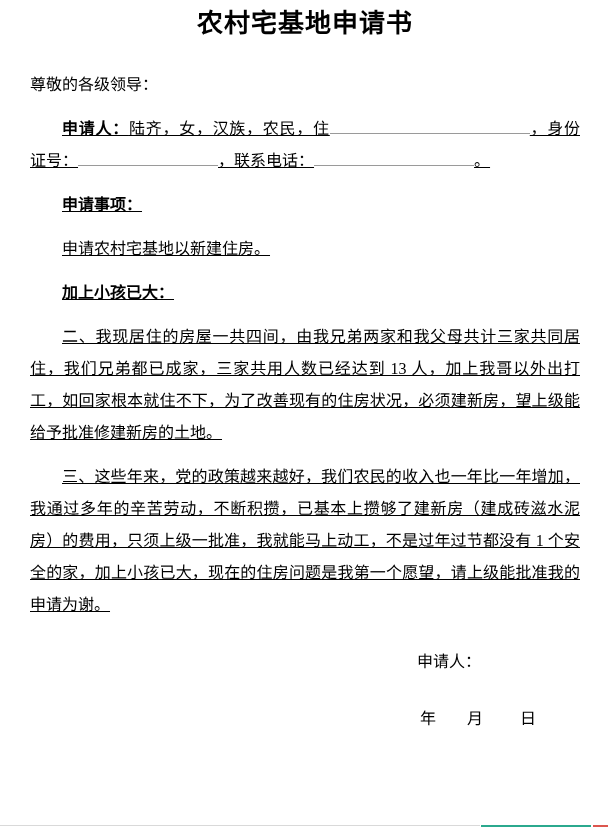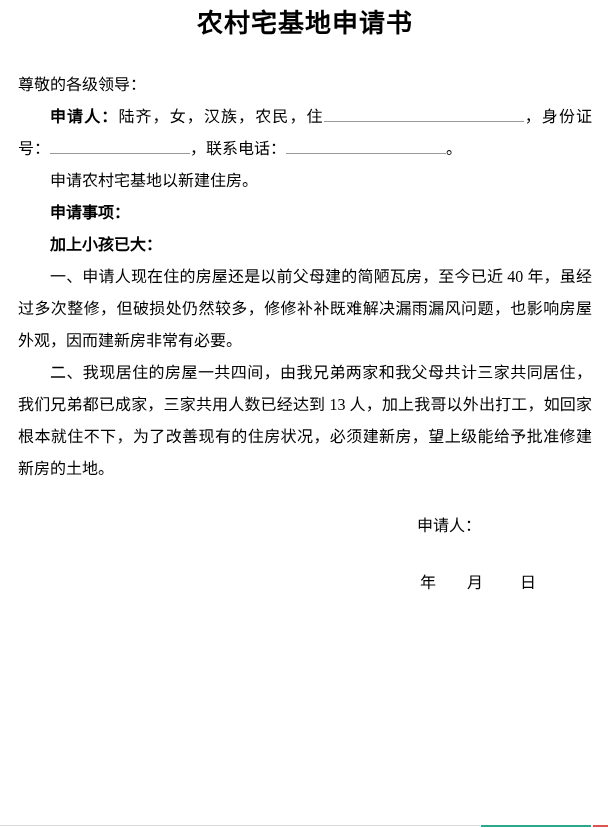--- a/index.html
+++ b/index.html
@@ -17,25 +17,25 @@
     box-sizing:border-box;
   }
   .title {
     margin:0;
     font-size:26px;
     line-height:36px;
     font-weight:bold;
     text-align:center;
     letter-spacing:1px;
   }
-  p { margin:0; }
+  p { margin:12px; }
   .body-text { font-size:16px; line-height:32px; }
   .salutation { margin-top:27px; }
   .para { text-align:justify; }
-  .indent { text-indent:2em; }
+  .indent { text-indent:2em;text-decoration:underline; }
   .bold { font-weight:bold; }
   .blank {
     display:inline-block;
     height:1.05em;
     border-bottom:1px solid #9a9a9a;
     vertical-align:baseline;
   }
   .blank-address { width:200px; }
   .blank-id { width:140px; }
   .blank-phone { width:160px; }
@@ -53,30 +53,30 @@
 
 <div class="doc">
 
   <h1 class="title">农村宅基地申请书</h1>
 
   <div class="body-text">
     <p class="salutation">尊敬的各级领导：</p>
 
     <p class="para indent"><span class="bold">申请人：</span><span>陆齐，女，汉族，农民，住</span><span class="blank blank-address" style="border-bottom-color: rgb(154, 154, 154);"></span><span>，身份证号：</span><span class="blank blank-id" style="border-bottom-color: rgb(154, 154, 154);"></span><span>，联系电话：</span><span class="blank blank-phone" style="border-bottom-color: rgb(154, 154, 154);"></span><span>。</span></p>
 
+    <p class="indent bold">申请事项：</p>
+
     <p class="indent">申请农村宅基地以新建住房。</p>
-
-    <p class="indent bold">申请事项：</p>
 
     <p class="indent bold">加上小孩已大：</p>
 
-    <p class="para indent">一、申请人现在住的房屋还是以前父母建的简陋瓦房，至今已近 40 年，虽经过多次整修，但破损处仍然较多，修修补补既难解决漏雨漏风问题，也影响房屋外观，因而建新房非常有必要。</p>
 
     <p class="para indent">二、我现居住的房屋一共四间，由我兄弟两家和我父母共计三家共同居住，我们兄弟都已成家，三家共用人数已经达到 13 人，加上我哥以外出打工，如回家根本就住不下，为了改善现有的住房状况，必须建新房，望上级能给予批准修建新房的土地。</p>
 
+    <p class="para indent">三、这些年来，党的政策越来越好，我们农民的收入也一年比一年增加，我通过多年的辛苦劳动，不断积攒，已基本上攒够了建新房（建成砖滋水泥房）的费用，只须上级一批准，我就能马上动工，不是过年过节都没有 1 个安全的家，加上小孩已大，现在的住房问题是我第一个愿望，请上级能批准我的申请为谢。</p>
 
 
 
 
     <p class="sig-line">申请人：</p>
 
     <p class="date-line"><span>年</span><span class="date-month">月</span><span class="date-day">日</span></p>
   </div>
 
 </div>

